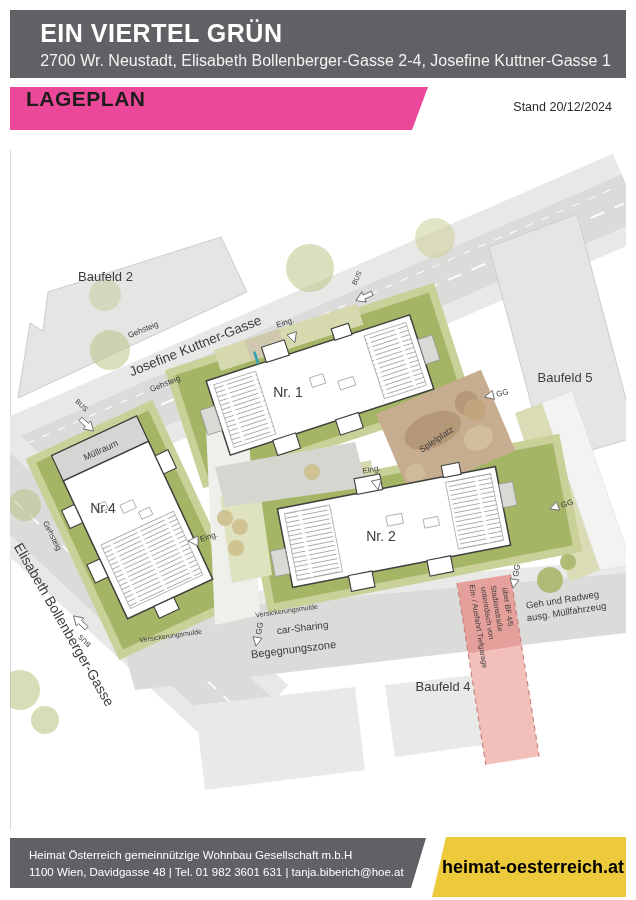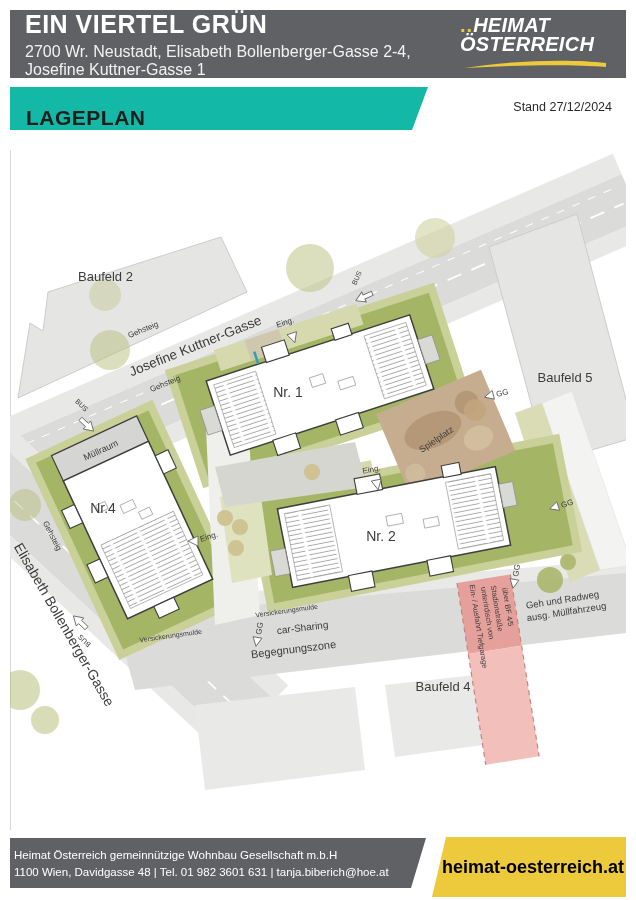--- a/index.html
+++ b/index.html
@@ -8,29 +8,29 @@
   
   .hdr{position:absolute;left:10px;top:10px;width:616px;height:68px;background:#5f6164;
        display:flex;align-items:center;justify-content:center;}
   .hdr-left{padding-left:15px;color:#fff;}
   .hdr-title{font-size:25px;font-weight:bold;letter-spacing:.5px;line-height:1.1;margin-top:2px;}
   .hdr-sub{font-size:16px;margin-top:4px;color:#f2f2f2;}
   .logo{padding-right:16px;text-align:left;color:#fff;font-style:italic;font-weight:bold;
         font-size:20px;line-height:.95;letter-spacing:.3px;}
   .logo .dots{color:#edc93c;letter-spacing:1px;font-style:normal;}
   
-  .banner{position:absolute;left:10px;top:87px;width:418px;height:43px;background:#14b8a6;
+  .banner{position:absolute;left:10px;top:87px;width:418px;height:43px;background:#ec4899;
           clip-path:polygon(0 0,100% 0,calc(100% - 16px) 100%,0 100%);
-          display:flex;align-items:flex-end;}
+          display:flex;align-items:flex-start;}
   .banner-label{font-size:21px;font-weight:800;color:#1d1d1b;padding-left:16px;letter-spacing:.5px;}
   .stand{position:absolute;top:100px;right:24px;font-size:12.5px;color:#2a2a2a;}
   
   .ftr{position:absolute;left:10px;top:838px;width:416px;height:50px;background:#5f6164;
        clip-path:polygon(0 0,100% 0,calc(100% - 15px) 100%,0 100%);color:#fff;}
-  .ftr-text{padding:9px 0 0 4px;font-size:11.5px;line-height:1.45;}
+  .ftr-text{padding:9px 0 0 19px;font-size:11.5px;line-height:1.45;}
   .ftr-yellow{position:absolute;left:432px;top:837px;width:194px;height:60px;background:#edc93c;
        clip-path:polygon(14px 0,100% 0,100% 100%,0 100%);
        display:flex;align-items:center;justify-content:center;}
   .ftr-site{font-size:18px;font-weight:bold;color:#000000;padding-left:8px;}
   
   svg text{font-family:"Liberation Sans",sans-serif;fill:#3c3c3c;}
   .t7{font-size:7px}.t75{font-size:7.5px}.t8{font-size:8px}.t9{font-size:9px}
   .t95{font-size:9.5px}.t10{font-size:10px}.t11{font-size:11px}
   .t13{font-size:13px}.t135{font-size:13.5px}.t14{font-size:14px}
   .tri{fill:#fff;stroke:#6a6a6a;stroke-width:.9}
@@ -42,33 +42,26 @@
 </head>
 <body>
 
 <div class="page">
 
   <div class="hdr">
     <div class="hdr-left">
       <div class="hdr-title">EIN VIERTEL GRÜN</div>
       <div class="hdr-sub">2700 Wr. Neustadt, Elisabeth Bollenberger-Gasse 2-4, Josefine Kuttner-Gasse 1</div>
     </div>
-    <div class="logo">
-      <div><span class="dots">..</span><span>HEIMAT</span></div>
-      <div>ÖSTERREICH</div>
-      <svg width="150" height="12">
-        <path d="M4 10 C 55 2, 112 1, 146 5 L146 9 C 112 6, 55 7, 4 10 Z" fill="#edc93c"></path>
-      </svg>
-    </div>
   </div>
 
   <div class="banner">
     <span class="banner-label">LAGEPLAN</span>
   </div>
-  <div class="stand">Stand 27/12/2024</div>
+  <div class="stand">Stand 20/12/2024</div>
 
   <svg width="616" height="690" viewBox="0 0 616 690" style="position:absolute;left:10px;top:145px;">
     <defs>
       <pattern id="pk" width="30" height="4.5" patternUnits="userSpaceOnUse">
         <rect width="30" height="4.5" fill="#ffffff"></rect>
         <line x1="1.5" y1="2.2" x2="28.5" y2="2.2" stroke="#9e9e9c" stroke-width="0.9"></line>
       </pattern>
     </defs>
 
     <line x1="0.5" y1="5" x2="0.5" y2="685" stroke="#d8d8d8" stroke-width="1"></line>

